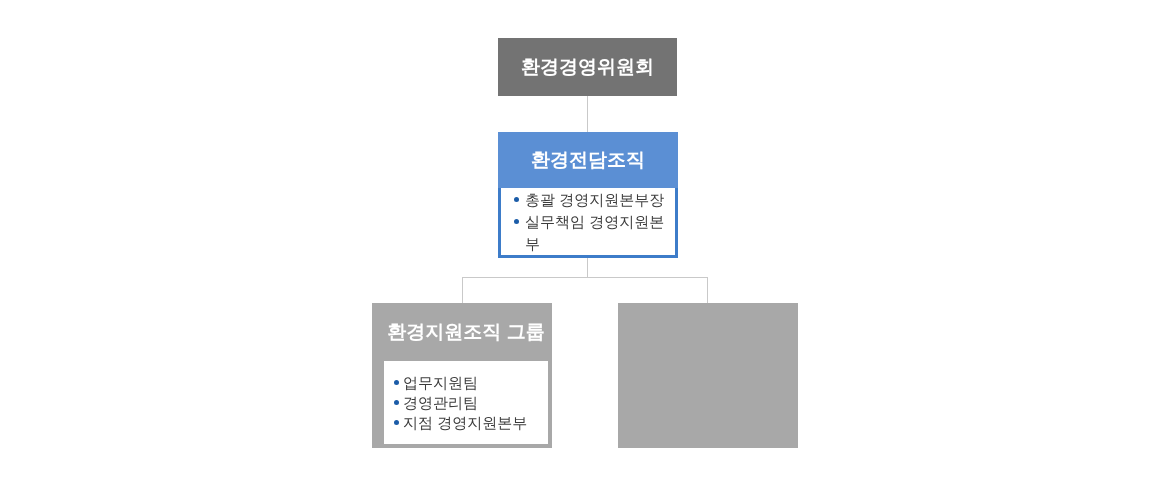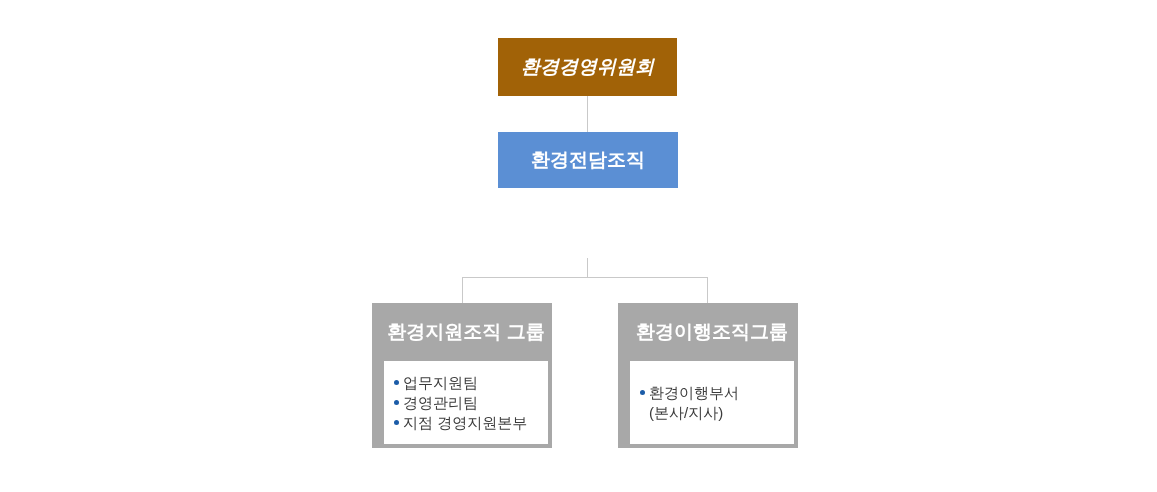--- a/index.html
+++ b/index.html
@@ -21,22 +21,21 @@
     width: 100%;
     display: flex; align-items: center; justify-content: center;
     color: #ffffff; font-weight: 700; font-size: 19px;
     letter-spacing: 0px;
   }
 
   
   .root-node {
     position: absolute; left: 498px; top: 38px;
     width: 179px; height: 58px;
-    background: #a16207;
-    font-style: italic;
+    background: #737373;
   }
   .root-node .node-header { height: 100%; }
 
   
   .dedicated-node {
     position: absolute; left: 498px; top: 132px;
     width: 180px;
   }
   .dedicated-node .node-header { height: 56px; background: #5b8fd4; }
   .dedicated-body {
@@ -90,20 +89,30 @@
   <div class="connector" style="left:462px; top:277px; width:246px; height:1px;"></div>
   <div class="connector" style="left:462px; top:277px; width:1px; height:26px;"></div>
   <div class="connector" style="left:707px; top:277px; width:1px; height:26px;"></div>
 
   <div class="root-node">
     <div class="node-header">환경경영위원회</div>
   </div>
 
   <div class="dedicated-node">
     <div class="node-header">환경전담조직</div>
+    <div class="dedicated-body">
+      <div class="item">
+        <span class="dot"></span>
+        <span class="item-text">총괄 경영지원본부장</span>
+      </div>
+      <div class="item">
+        <span class="dot"></span>
+        <span class="item-text">실무책임 경영지원본부</span>
+      </div>
+    </div>
   </div>
 
   <div class="group-node left">
     <div class="node-header">환경지원조직 그룹</div>
     <div class="group-body">
       <div class="item">
         <span class="dot"></span>
         <span class="item-text">업무지원팀</span>
       </div>
       <div class="item">
@@ -111,25 +120,15 @@
         <span class="item-text">경영관리팀</span>
       </div>
       <div class="item">
         <span class="dot"></span>
         <span class="item-text">지점 경영지원본부</span>
       </div>
     </div>
   </div>
 
   <div class="group-node right">
-    <div class="node-header">환경이행조직그룹</div>
-    <div class="group-body">
-      <div class="item">
-        <span class="dot"></span>
-        <span class="item-text">
-          <span>환경이행부서</span>
-          <span class="item-sub">(본사/지사)</span>
-        </span>
-      </div>
-    </div>
   </div>
 
 </div>
 
 </body></html>

